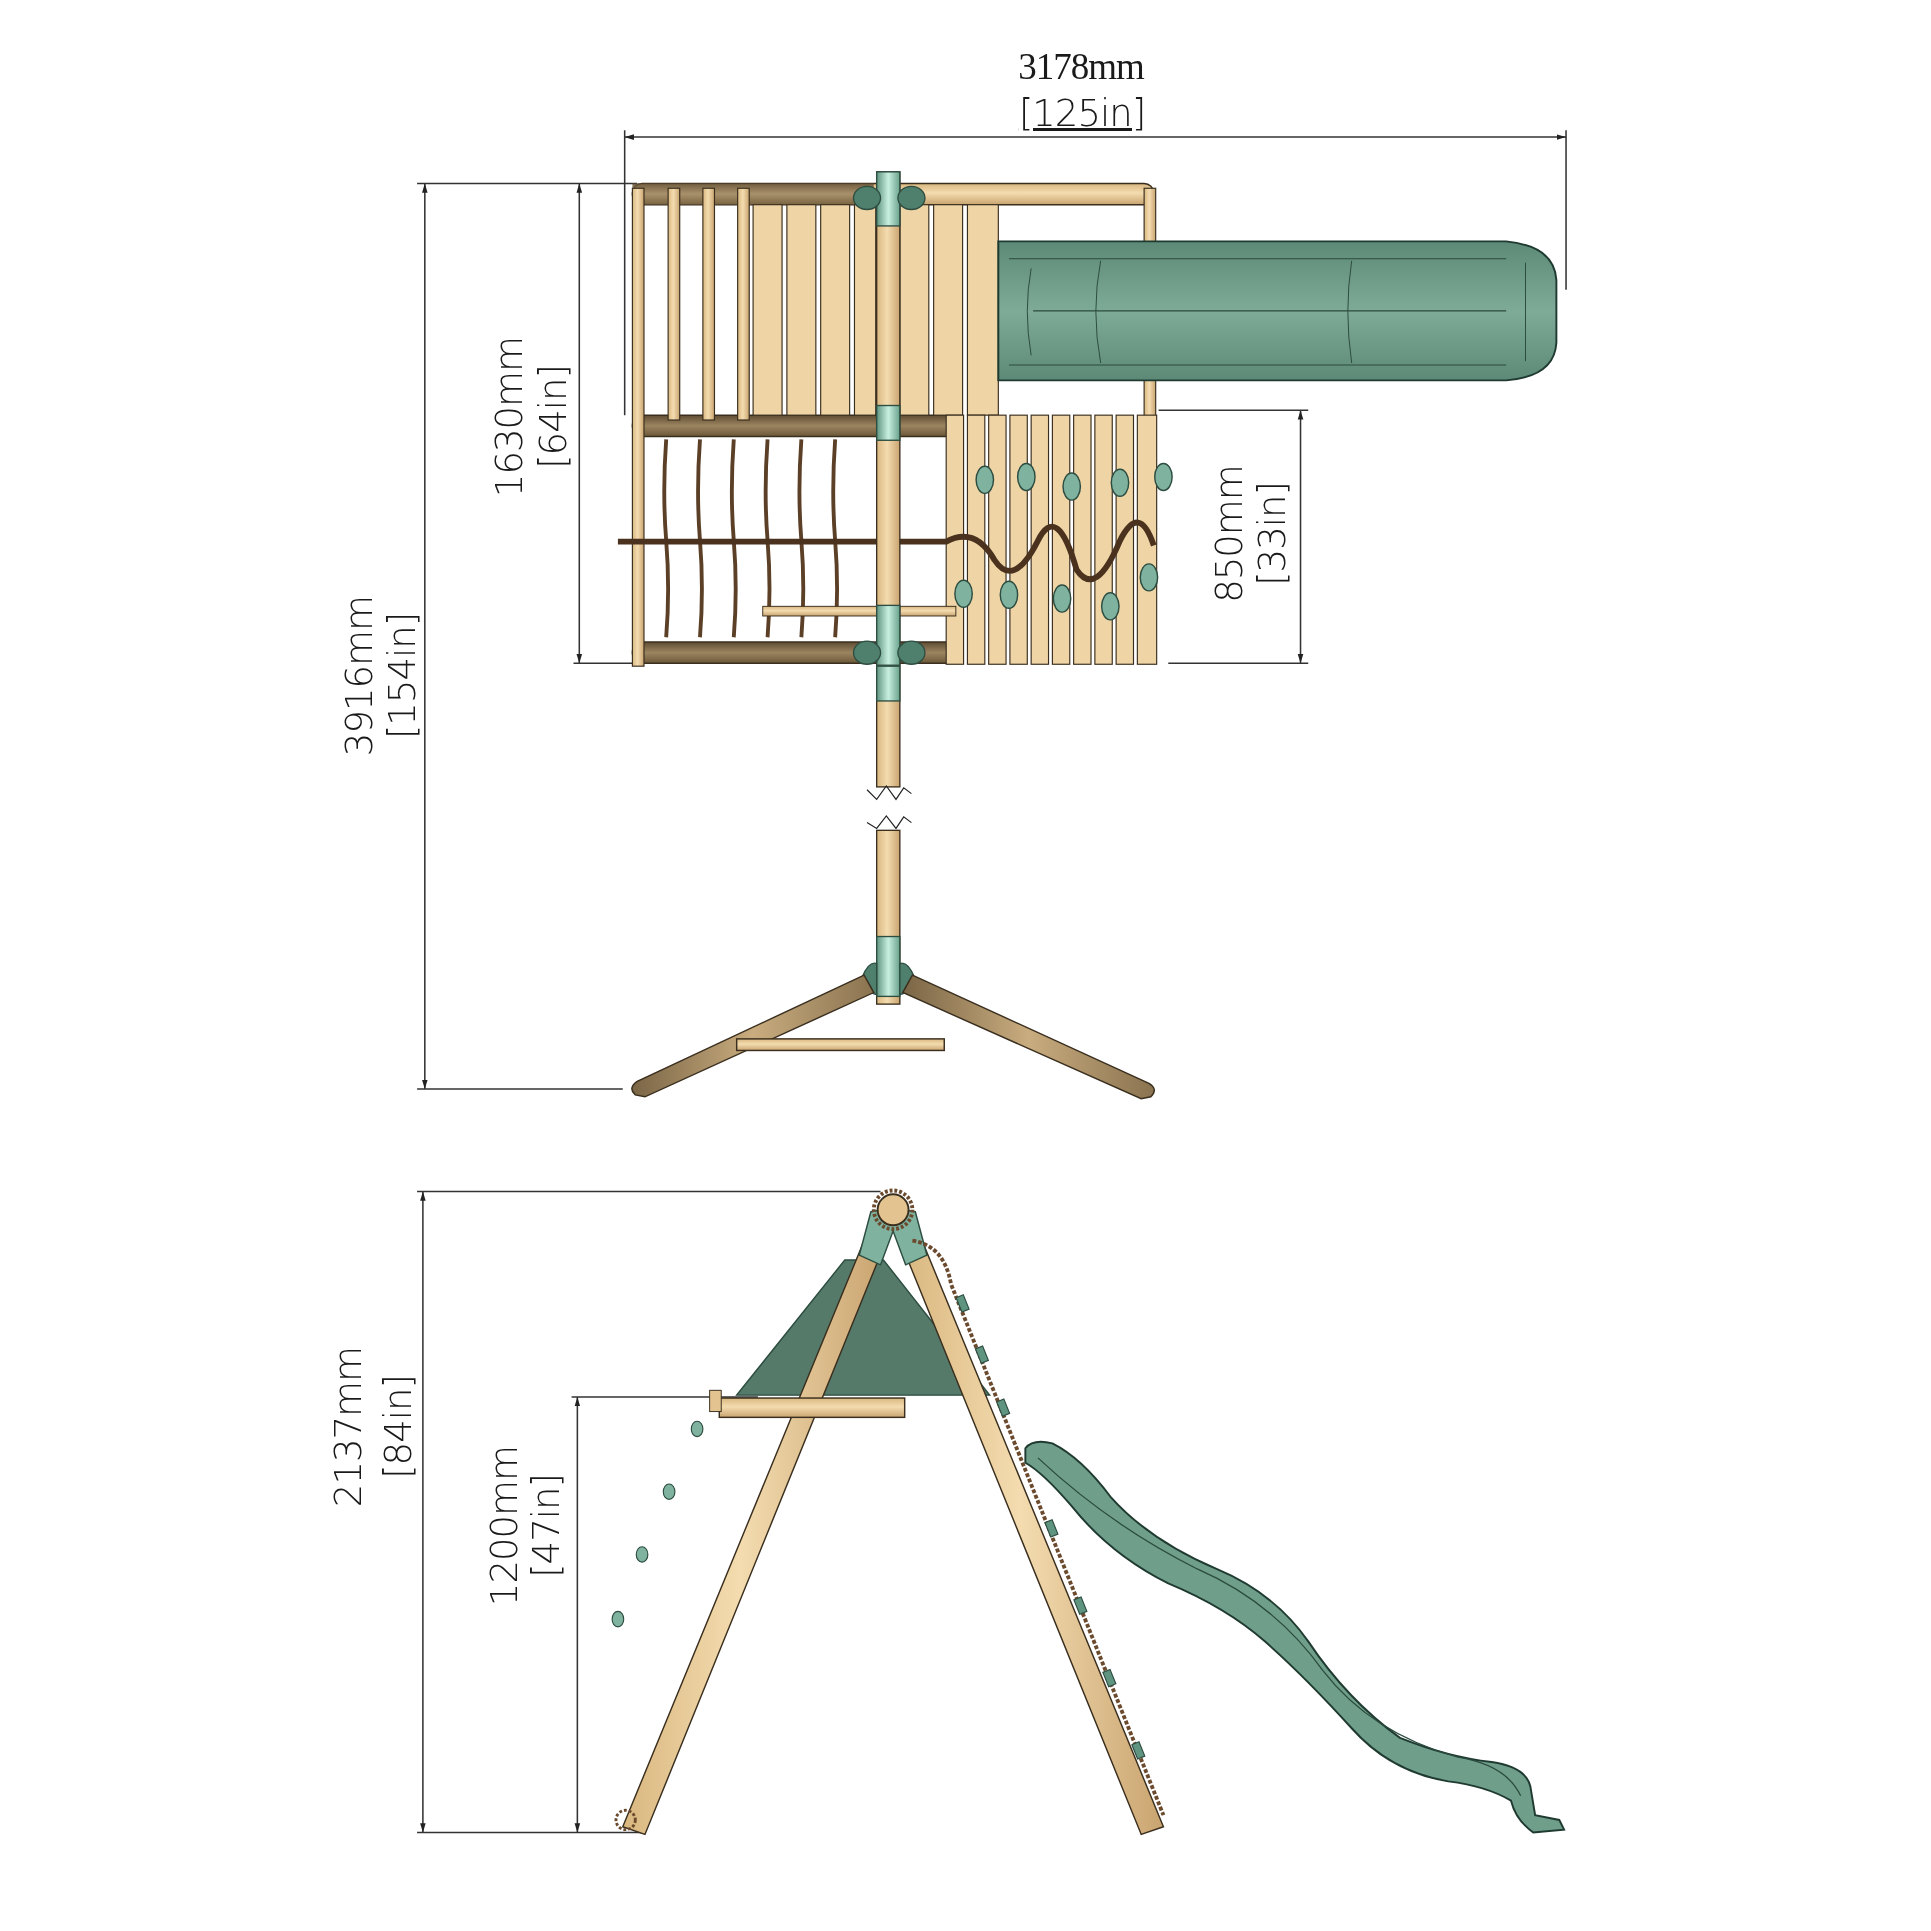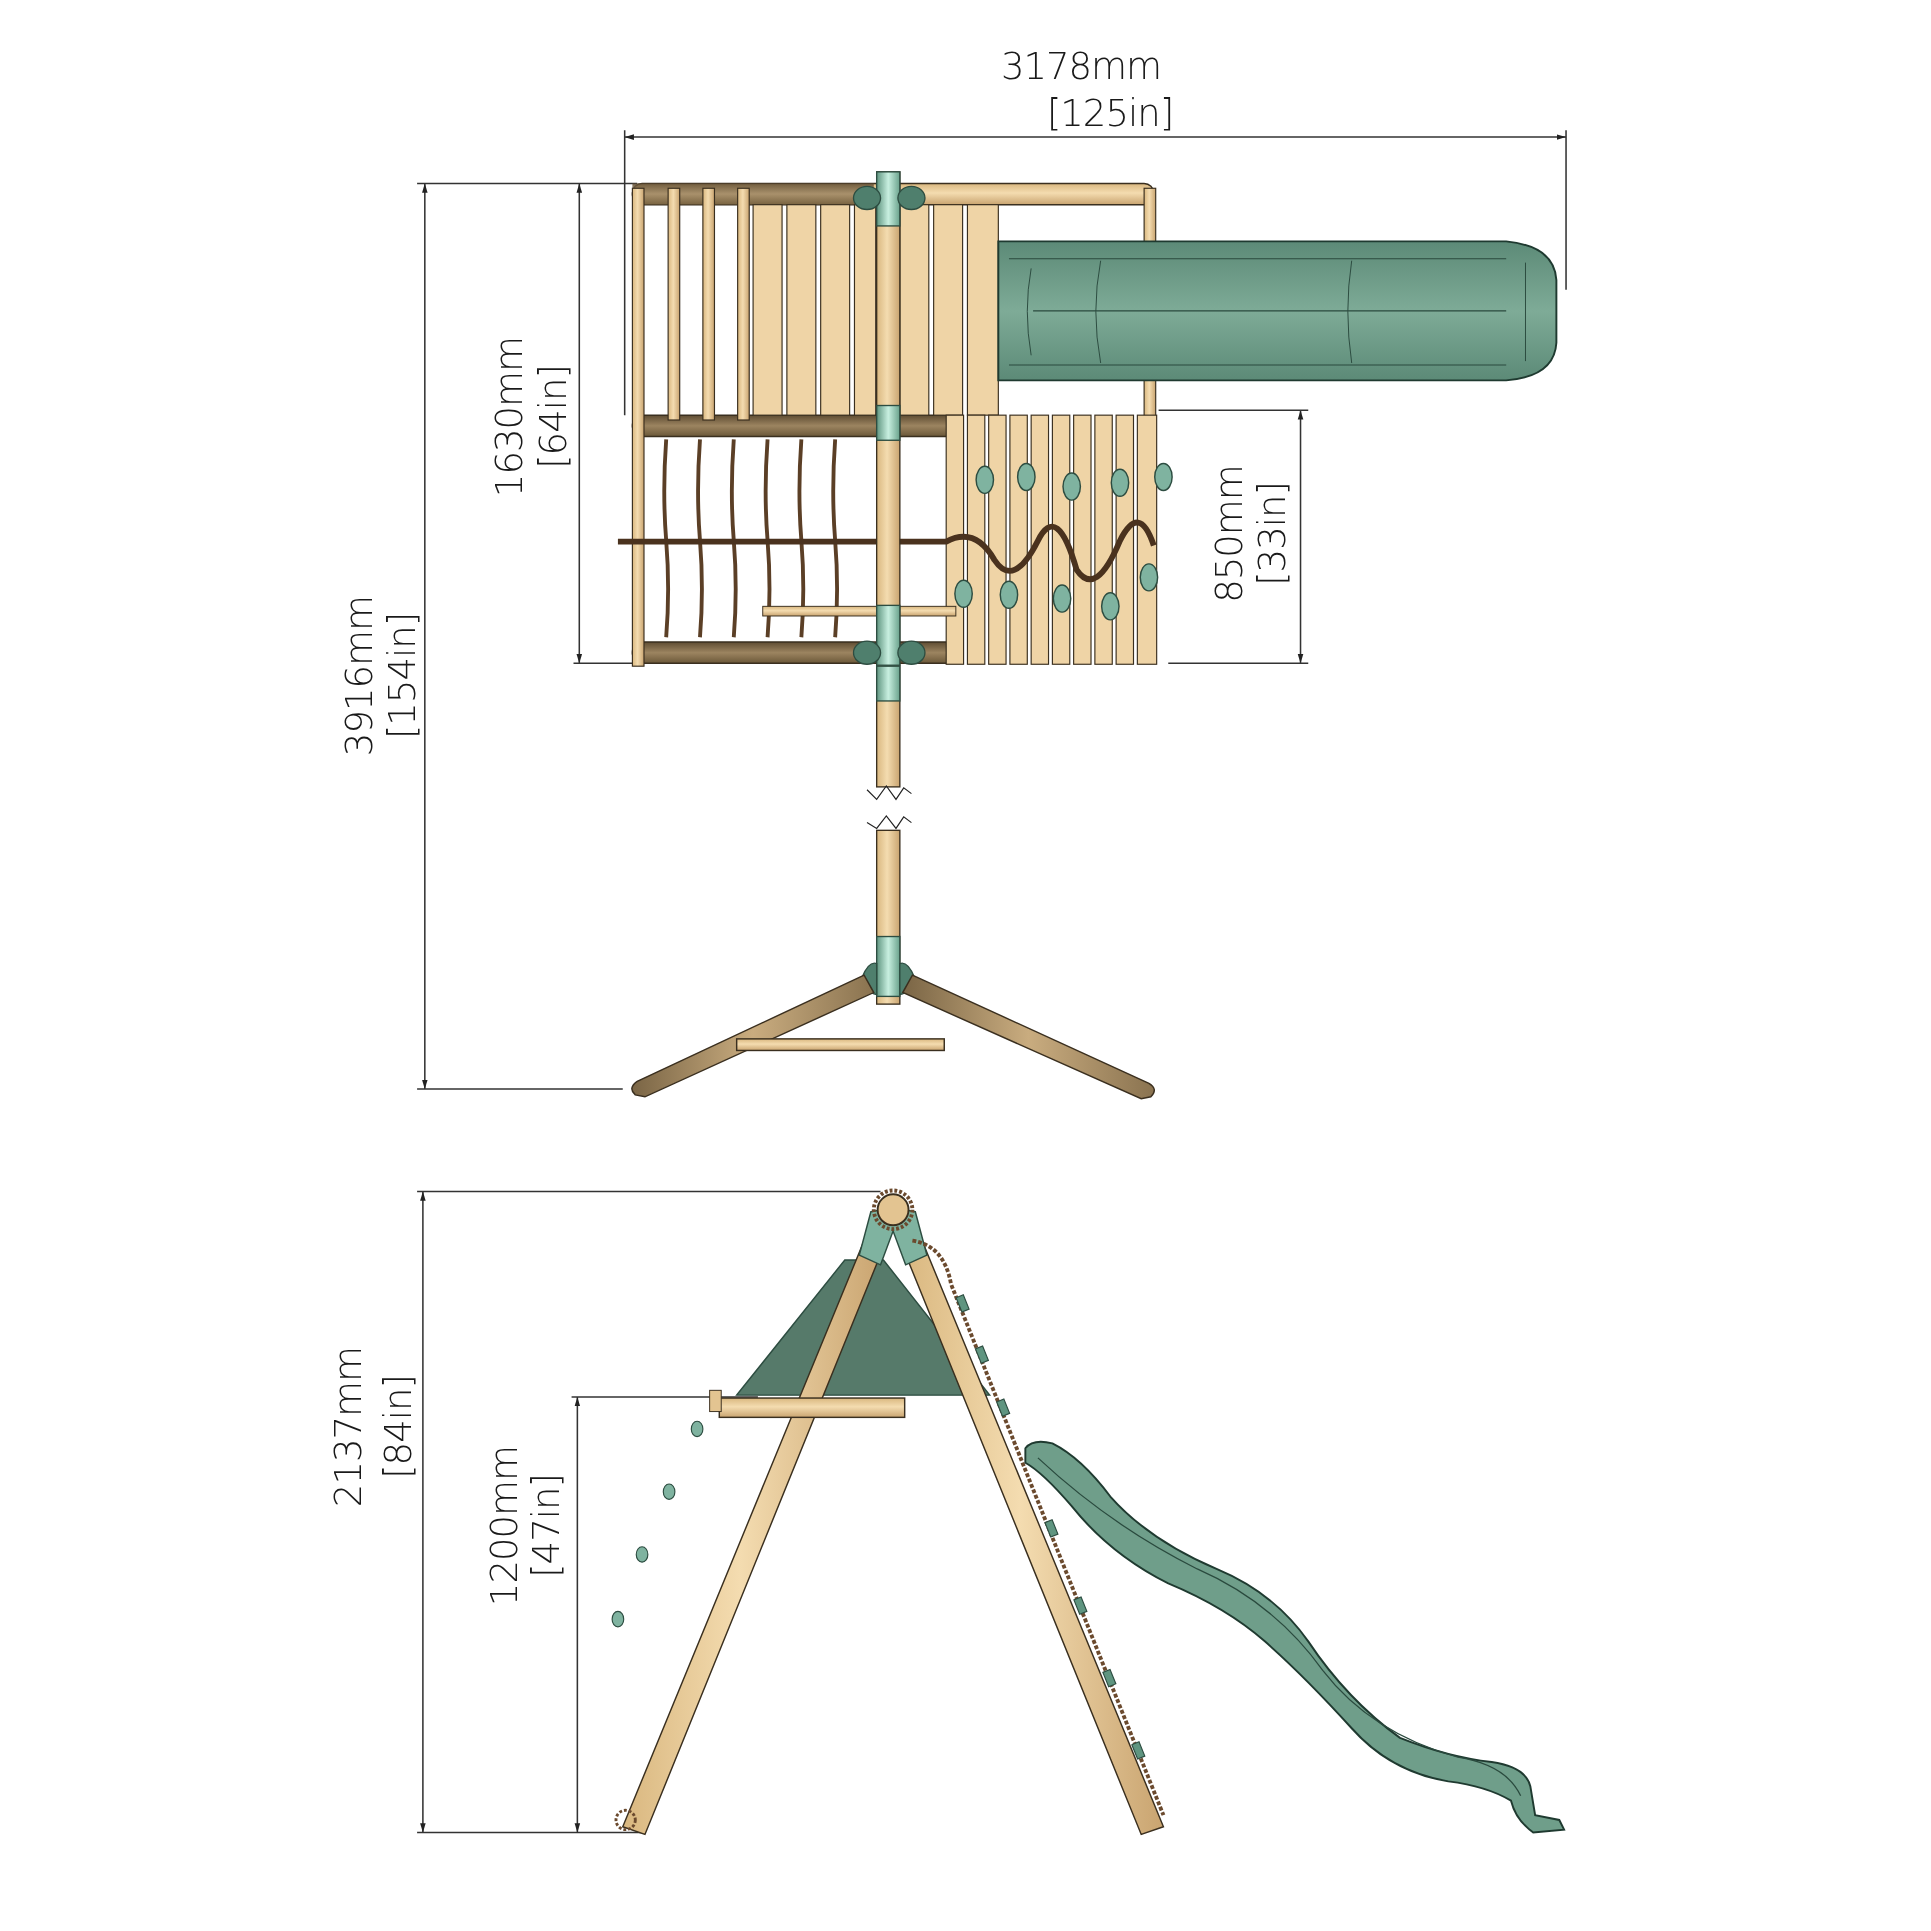--- a/index.html
+++ b/index.html
@@ -206,22 +206,22 @@
       <rect x="1175" y="1805" width="8" height="16" transform="rotate(-22 1179 1813)"></rect>
     </g>
 
     <circle cx="648" cy="1885" r="10" fill="none" stroke="#6b4a2e" stroke-width="3" stroke-dasharray="3 2"></circle>
 
     <path d="M1062,1500 Q1070,1490 1090,1495 Q1120,1510 1150,1550 Q1190,1595 1260,1625 Q1320,1650 1355,1700 Q1395,1760 1450,1800 Q1500,1820 1545,1825 Q1580,1830 1585,1850 L1590,1880 L1615,1885 L1620,1895 L1588,1898 Q1570,1885 1565,1865 Q1540,1850 1500,1845 Q1440,1835 1400,1790 Q1350,1735 1310,1700 Q1270,1665 1210,1640 Q1150,1610 1110,1560 Q1080,1525 1062,1515 Z" fill="#6f9e8a" stroke="#1f3a30" stroke-width="2"></path>
     <path d="M1075,1510 Q1150,1580 1240,1625 Q1320,1660 1370,1730 Q1420,1795 1510,1820 Q1560,1828 1575,1860" stroke="#2a4a3e" stroke-width="1.3" fill="none"></path>
   </g>
 </svg>
 
-<div class="dim-text h" style="left:1081px; top:48px;">3178mm</div>
-<div class="dim-text h" style="left:1110px; top:95px;">[125in]</div>
+<div class="dim-text h" style="left:1081px; top:48px;font-family:Liberation Serif, serif;">3178mm</div>
+<div class="dim-text h" style="left:1082px; top:95px;text-decoration:underline;">[125in]</div>
 
 <div class="dim-text v" style="left:359px; top:676px;">3916mm</div>
 <div class="dim-text v" style="left:402px; top:676px;">[154in]</div>
 
 <div class="dim-text v" style="left:509px; top:417px;">1630mm</div>
 <div class="dim-text v" style="left:553px; top:417px;">[64in]</div>
 
 <div class="dim-text v" style="left:1229px; top:534px;">850mm</div>
 <div class="dim-text v" style="left:1272px; top:534px;">[33in]</div>
 

